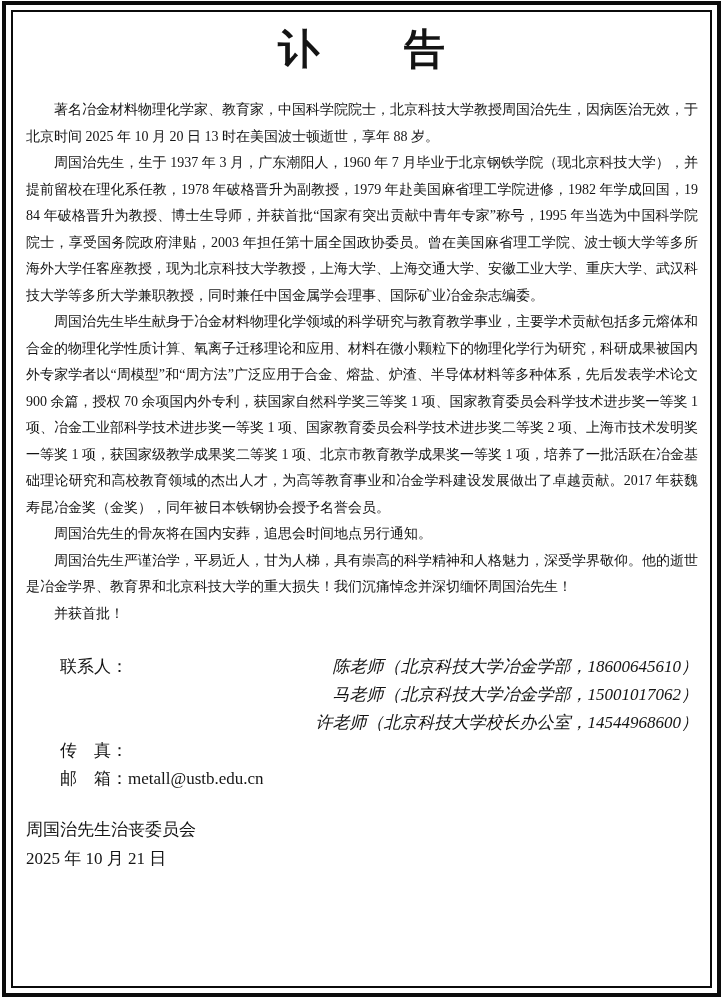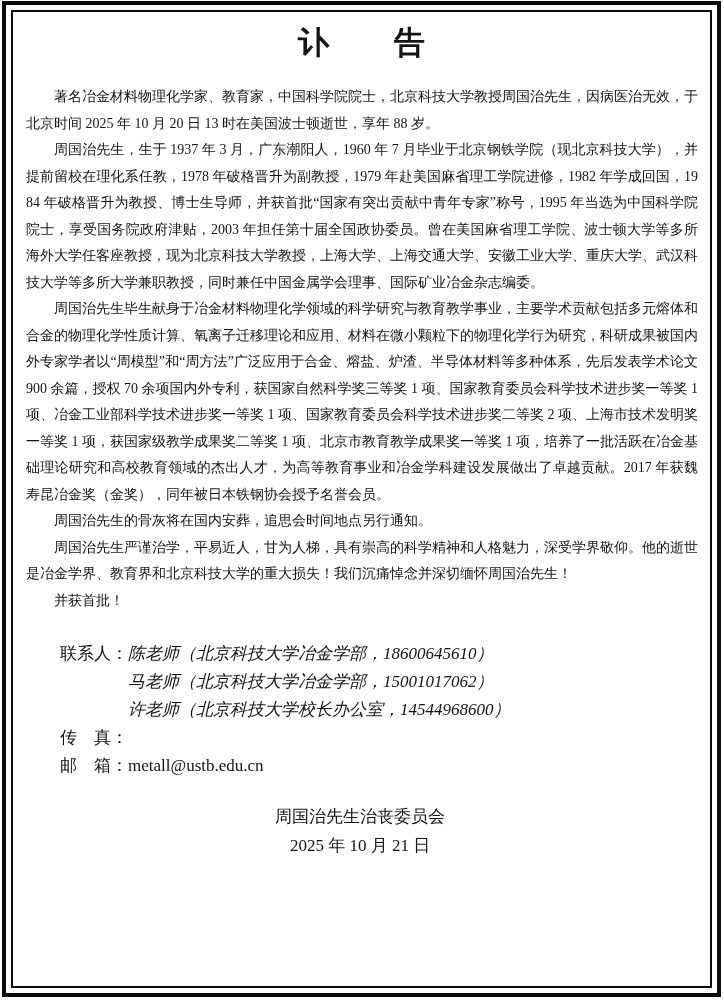--- a/index.html
+++ b/index.html
@@ -23,46 +23,47 @@
     left: 11px; top: 10px; right: 12px; bottom: 12px;
     border: 2px solid #0b0b0b;
     pointer-events: none;
   }
   .content {
     position: absolute;
     left: 26px; right: 26px; top: 14px; bottom: 16px;
   }
   .notice-title {
     margin: 8px 0 20px 0;
-    font-size: 31px;
+    font-size: 41px;
     font-weight: bold;
     text-align: center;
     letter-spacing: 1px;
     white-space: pre;
   }
   .para {
     margin: 0;
     font-size: 14px;
     line-height: 26.5px;
     text-align: justify;
     text-indent: 2em;
     word-break: break-all;
   }
   .contacts {
     margin-top: 26px;
     margin-left: 2em;
     font-size: 17px;
     line-height: 28px;
+    text-align: right;
   }
   .contact-row { display: flex; align-items: flex-start; }
   .contact-label { white-space: pre; flex: 0 0 auto; }
   .contact-items { flex: 1 1 auto; font-style: italic; }
   .signature-block {
     margin-top: 22px;
-    text-align: center;
+    text-align: left;
     font-size: 17px;
     line-height: 29px;
     padding-right: 4px;
   }
 </style>
 </head>
 <body>
 
 <div class="outer-frame"></div>
 <div class="inner-frame"></div>

